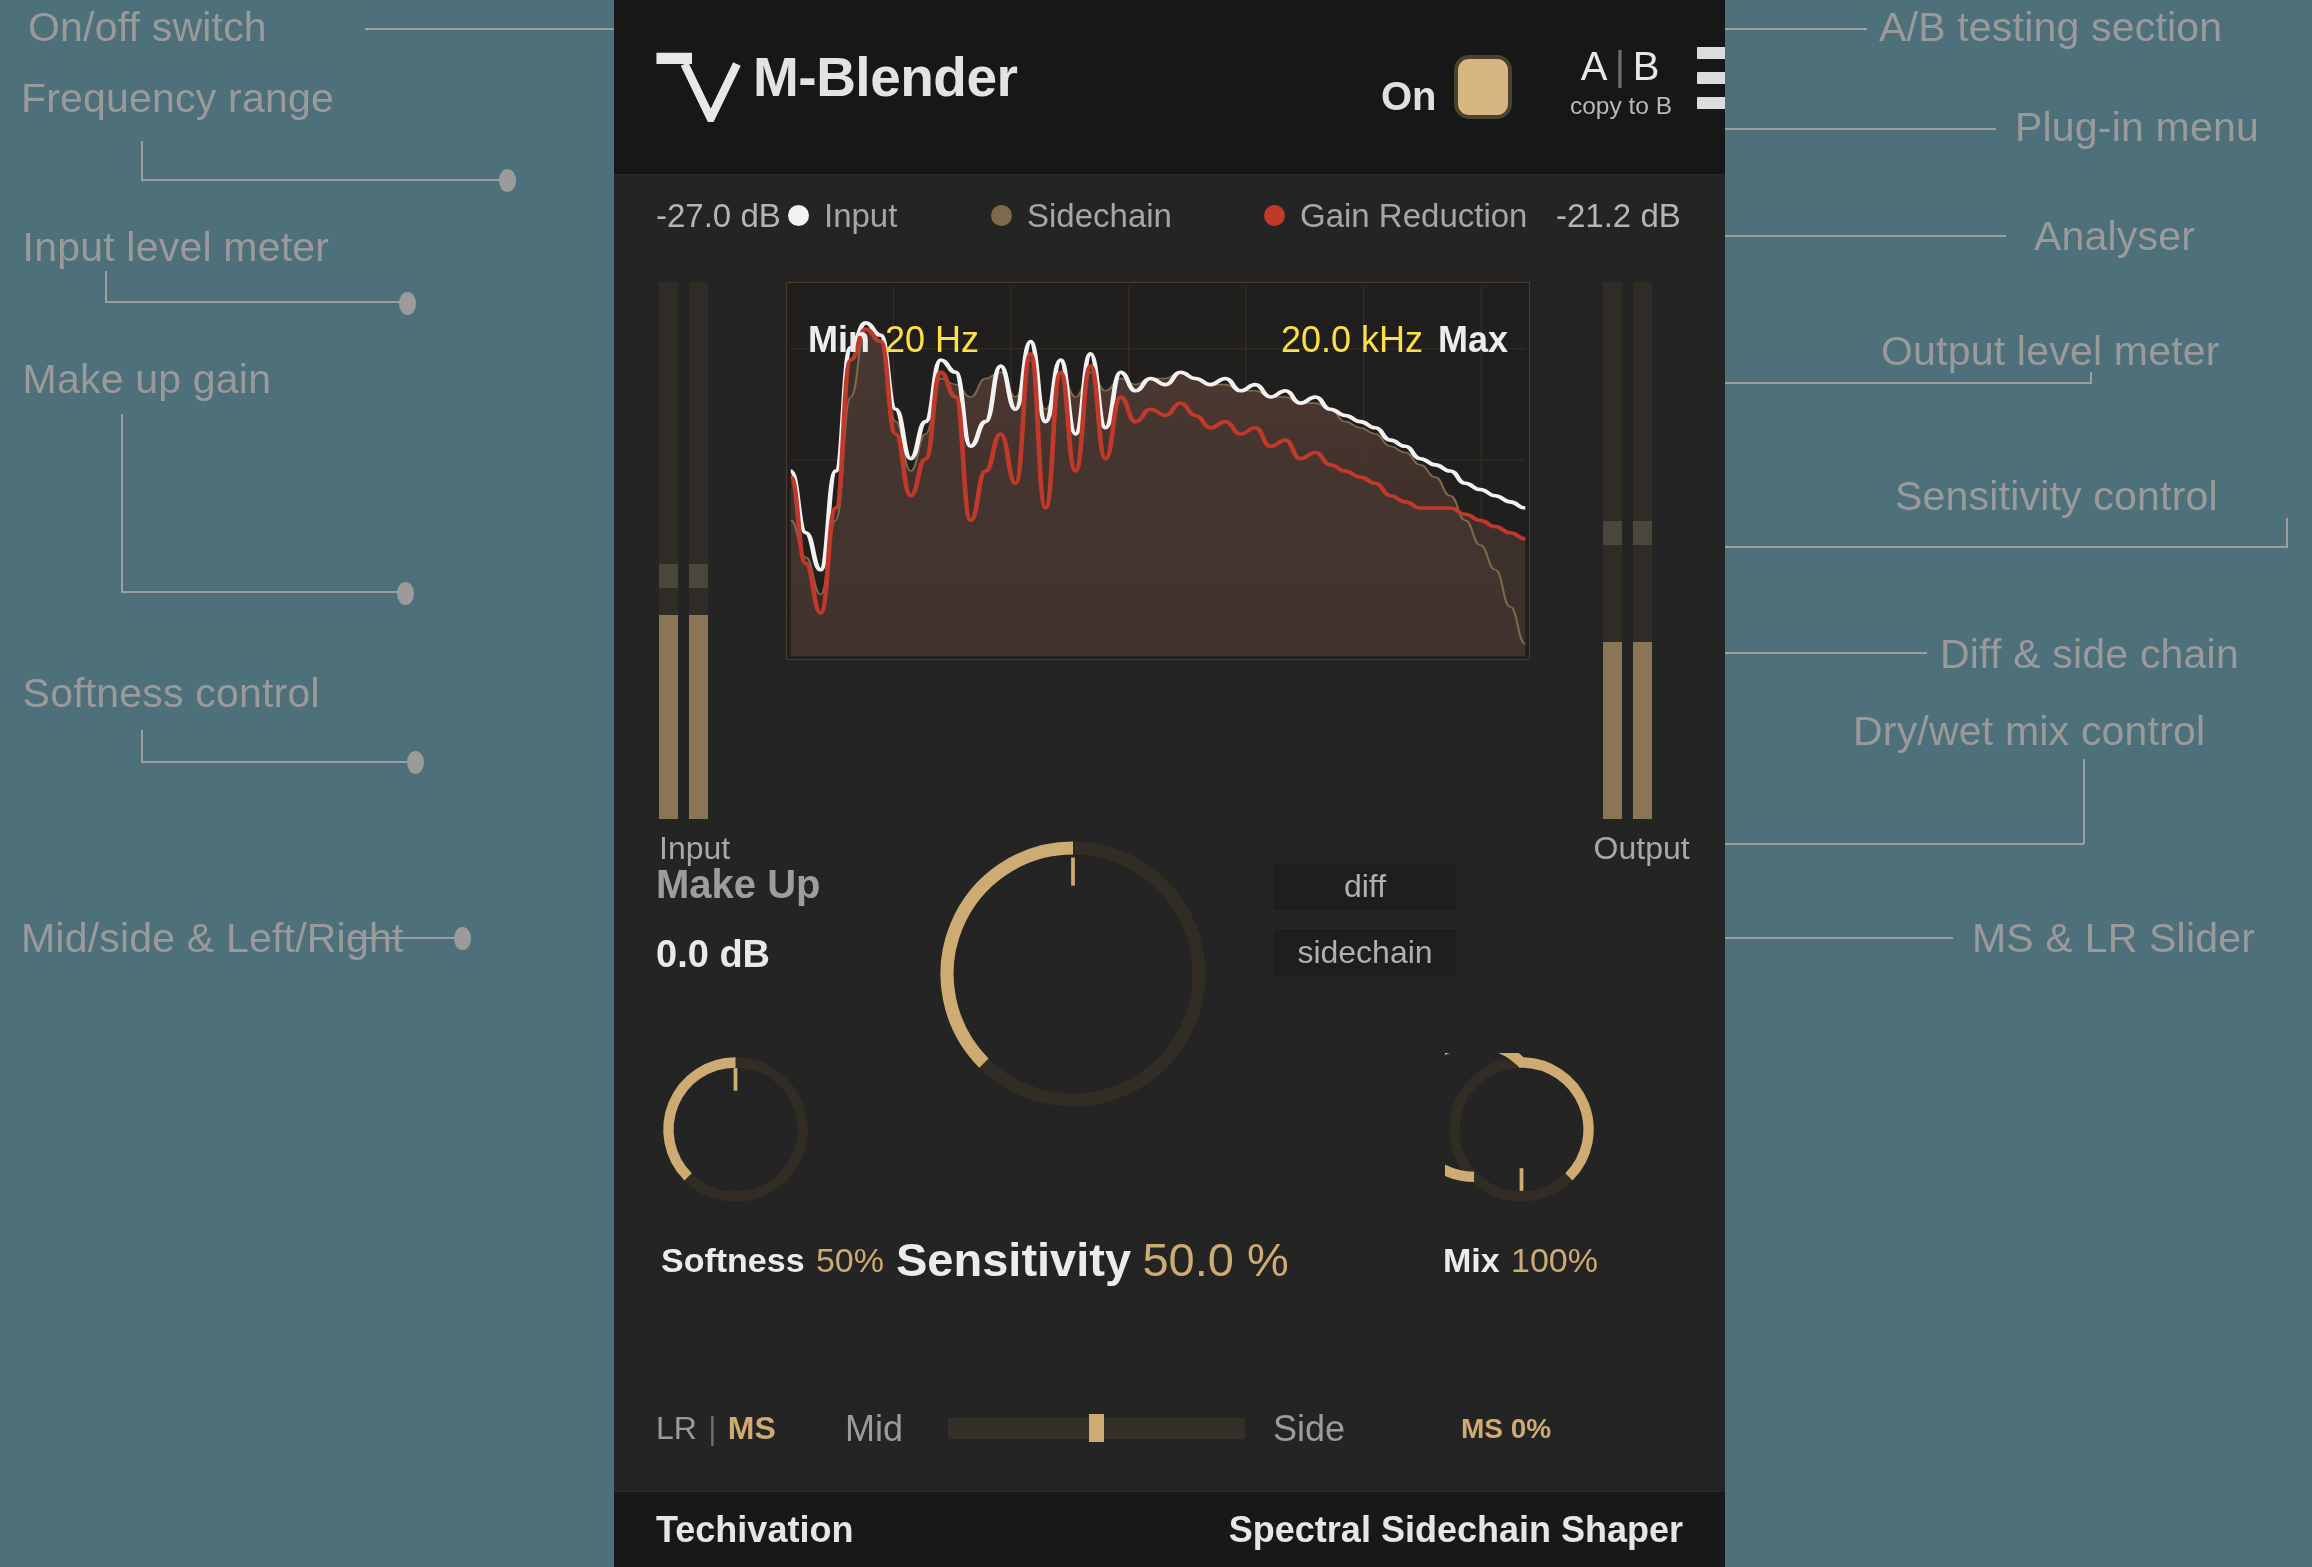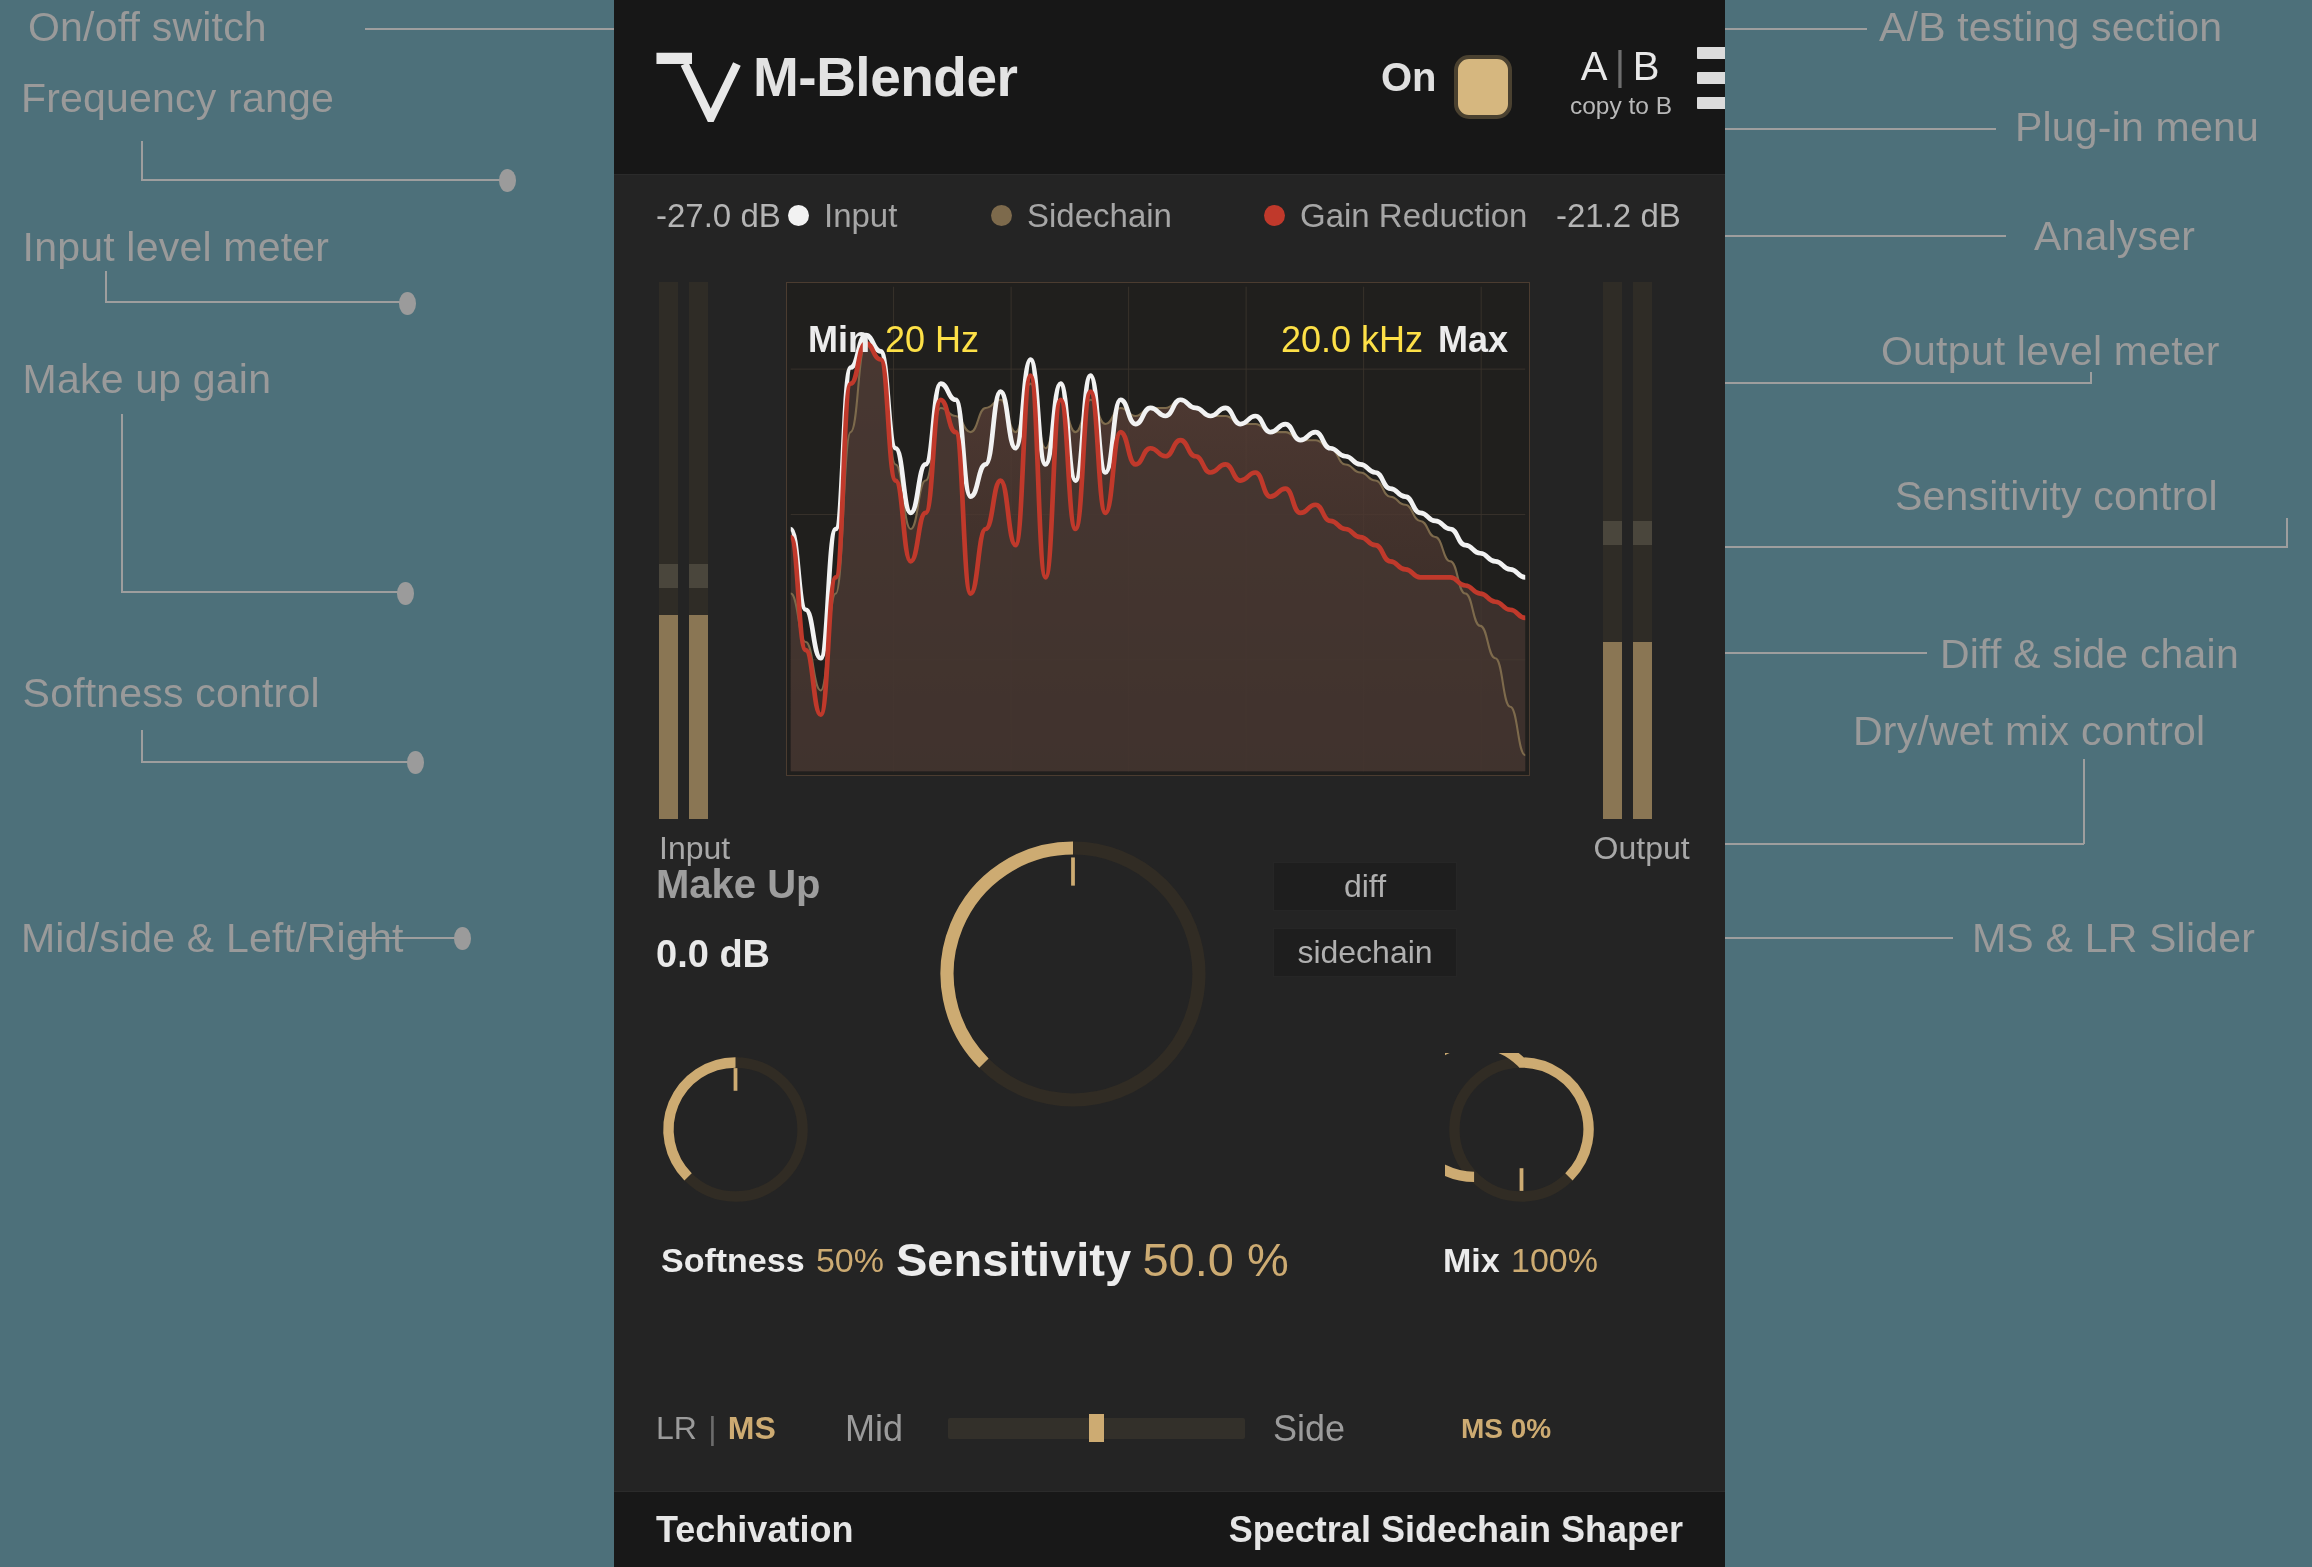--- a/index.html
+++ b/index.html
@@ -60,21 +60,21 @@
     width: 87px; height: 73px;
   }
   #title {
     position: absolute; left: 139px; top: 45px;
     color: #e3e3e3;
     font-size: 55px; font-weight: 700;
     letter-spacing: -0.5px;
   }
   #onoff-wrap {
     position: absolute; left: 767px; top: 55px;
-    display: flex; align-items: flex-start; gap: 17px;
+    display: flex; align-items: flex-end; gap: 17px;
   }
   #on-label {
     color: #e0e0e0; font-size: 40px; font-weight: 700;
   }
   #on-switch {
     width: 58px; height: 64px;
     border-radius: 15px;
     background: #d6b77f;
     border: 4.7px solid #4a4130;
     box-sizing: border-box;
@@ -134,21 +134,21 @@
     position: absolute; left: 0; width: 100%;
     height: 24.5px; background: #4a463c;
   }
   .meter-label {
     color: #a8a8a8; font-size: 32px; margin-top: 11.3px;
   }
 
   
   #analyser {
     position: absolute; left: 172px; top: 282px;
-    width: 744px; height: 494px;
+    width: 744px; height: 378px;
     background: #201f1d;
     border: 1.9px solid #4b3c30;
     box-sizing: border-box;
   }
   #freq-row {
     position: absolute; left: 0; top: 36px; width: 100%;
     display: flex; justify-content: space-between;
     padding: 0 21px; box-sizing: border-box;
     pointer-events: none;
   }

